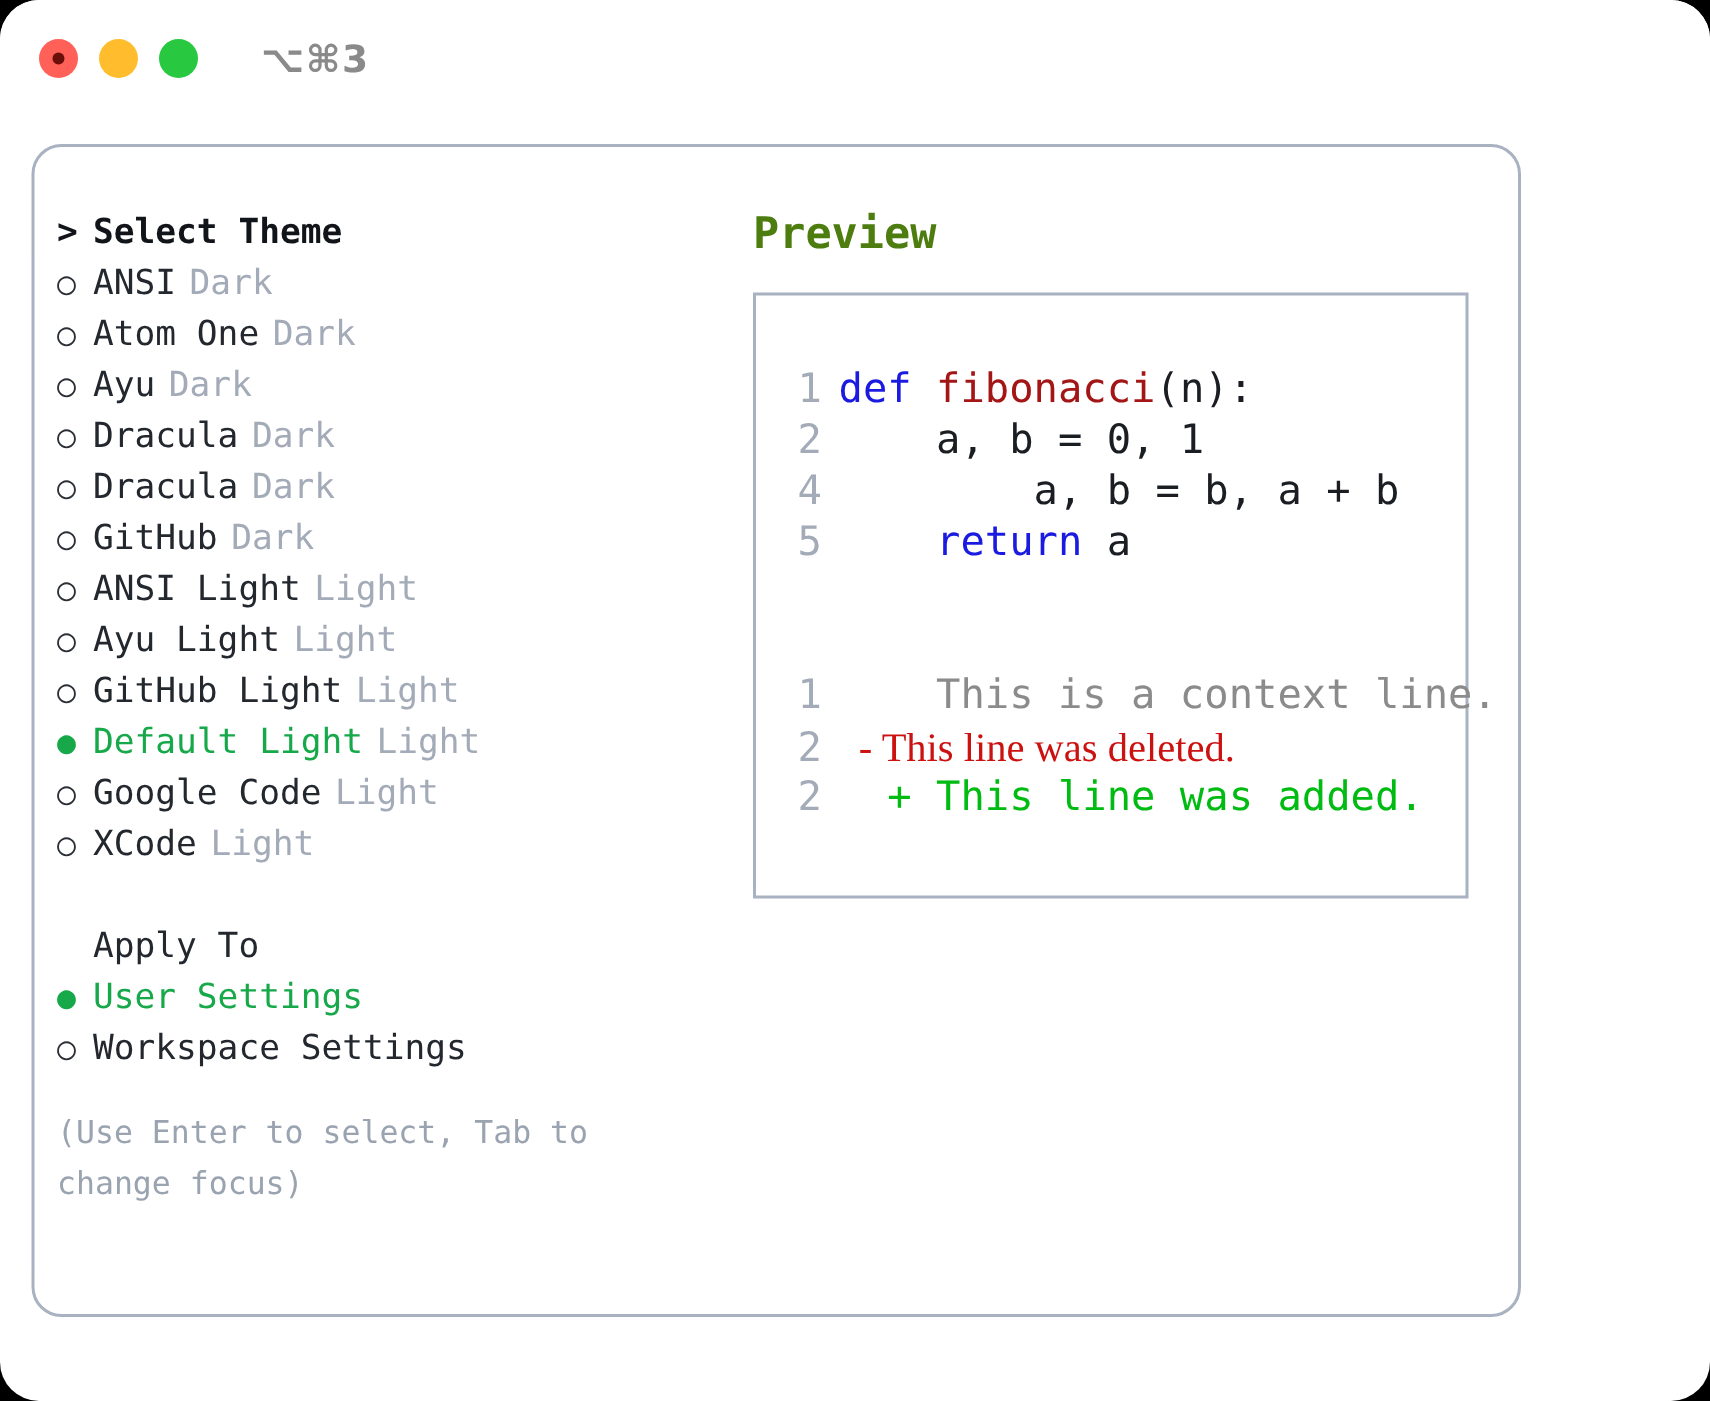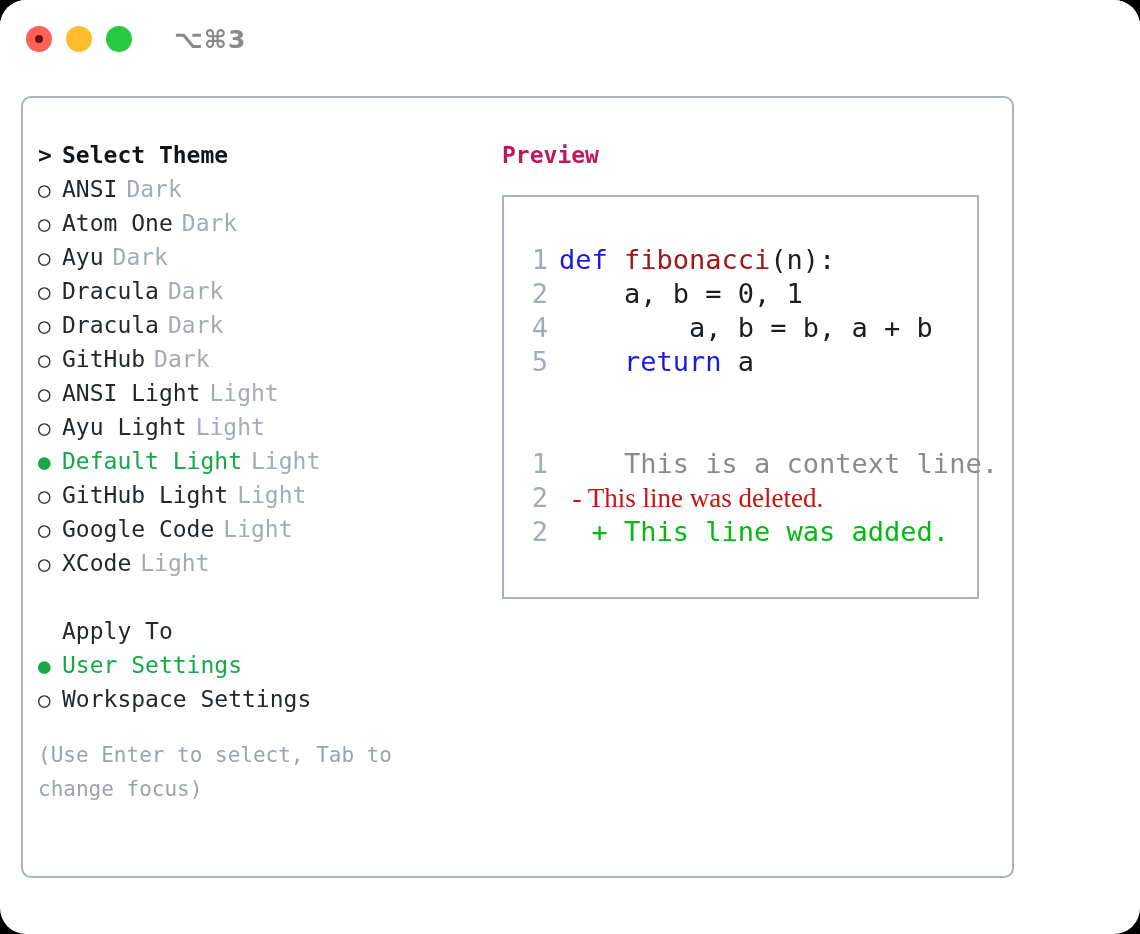--- a/index.html
+++ b/index.html
@@ -58,21 +58,21 @@
     line-height: 1;
     font-family: "DejaVu Sans", "Liberation Sans", sans-serif;
   }
 
   
   #panel {
     position: absolute;
     left: 21px; top: 96px;
     width: 993px; height: 782px;
     border: 2px solid #a8b2c1;
-    border-radius: 10px;
+    border-radius: 20px;
     background: #ffffff;
   }
 
   
   #left-col {
     position: absolute;
     left: 15px; top: 40px;
     width: 450px;
   }
 
@@ -112,23 +112,23 @@
     width: 420px;
   }
 
   
   #right-col {
     position: absolute;
     left: 479px; top: 40px;
     width: 500px;
   }
   #preview-title {
-    font-size: 23px;
+    font-size: 29px;
     font-weight: 700;
-    color: #be185d;
+    color: #4d7c0f;
     line-height: 34px;
   }
   #preview-box {
     margin-top: 23px;
     width: 477px;
     height: 404px;
     border: 2px solid #a8b2c1;
     background: #ffffff;
     padding: 46px 0 0 0;
   }
@@ -181,22 +181,22 @@
 
       <div id="theme-items">
           <div class="row"><span class="marker radio-off">○</span><span class="label">ANSI</span><span class="tag">Dark</span></div>
           <div class="row"><span class="marker radio-off">○</span><span class="label">Atom One</span><span class="tag">Dark</span></div>
           <div class="row"><span class="marker radio-off">○</span><span class="label">Ayu</span><span class="tag">Dark</span></div>
           <div class="row"><span class="marker radio-off">○</span><span class="label">Dracula</span><span class="tag">Dark</span></div>
           <div class="row"><span class="marker radio-off">○</span><span class="label">Dracula</span><span class="tag">Dark</span></div>
           <div class="row"><span class="marker radio-off">○</span><span class="label">GitHub</span><span class="tag">Dark</span></div>
           <div class="row"><span class="marker radio-off">○</span><span class="label">ANSI Light</span><span class="tag">Light</span></div>
           <div class="row"><span class="marker radio-off">○</span><span class="label">Ayu Light</span><span class="tag">Light</span></div>
+          <div class="row"><span class="marker radio-off">○</span><span class="label">GitHub Light</span><span class="tag">Light</span></div>
           <div class="row"><span class="marker radio-on">●</span><span class="label selected">Default Light</span><span class="tag">Light</span></div>
-          <div class="row"><span class="marker radio-off">○</span><span class="label">GitHub Light</span><span class="tag">Light</span></div>
           <div class="row"><span class="marker radio-off">○</span><span class="label">Google Code</span><span class="tag">Light</span></div>
           <div class="row"><span class="marker radio-off">○</span><span class="label">XCode</span><span class="tag">Light</span></div>
         </div>
 
       <div class="spacer-row"></div>
 
       <div class="row">
         <span class="marker blank">○</span><span>Apply To</span>
       </div>
 

